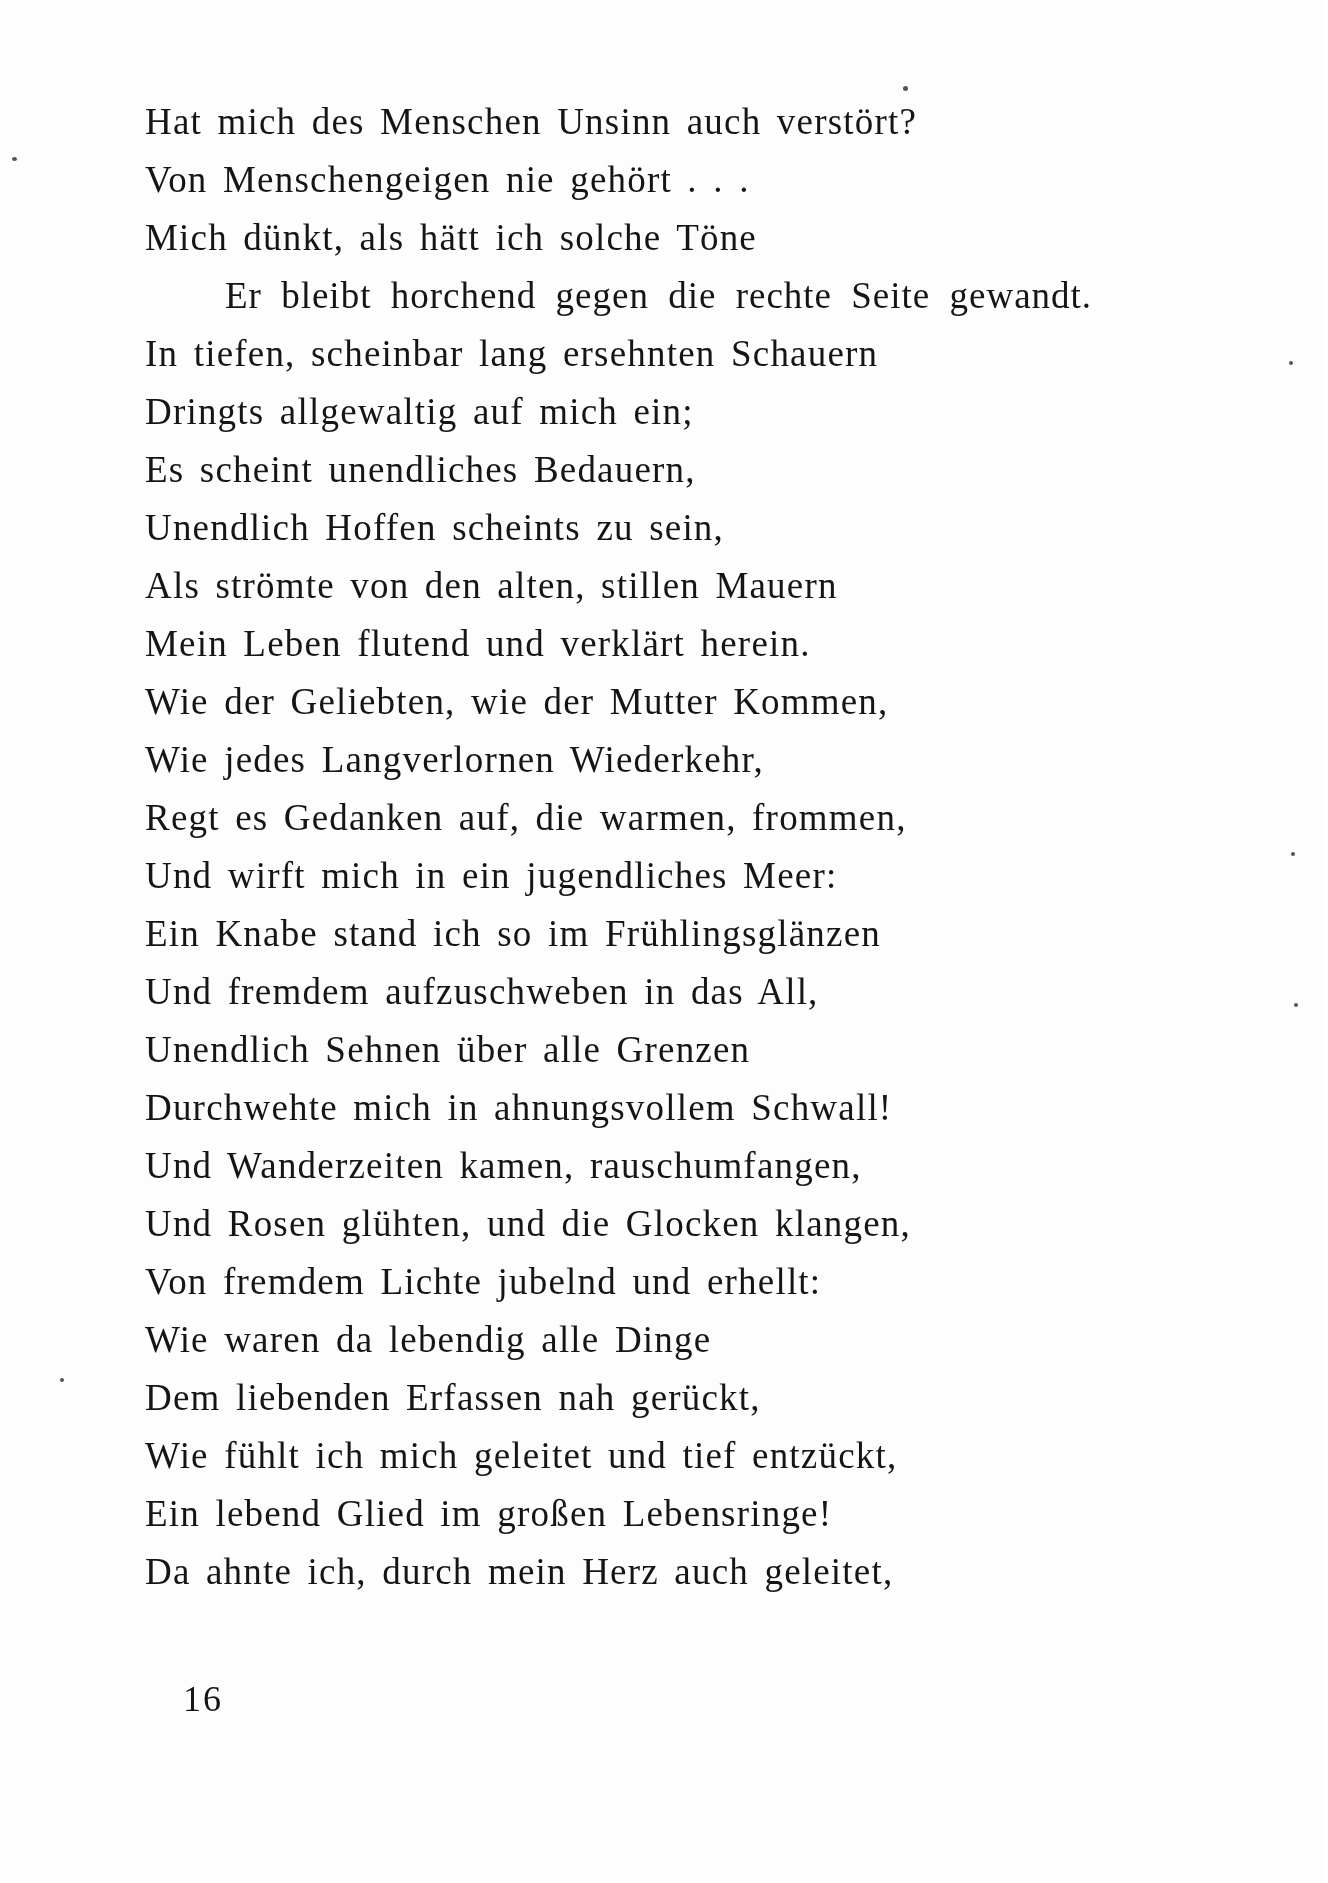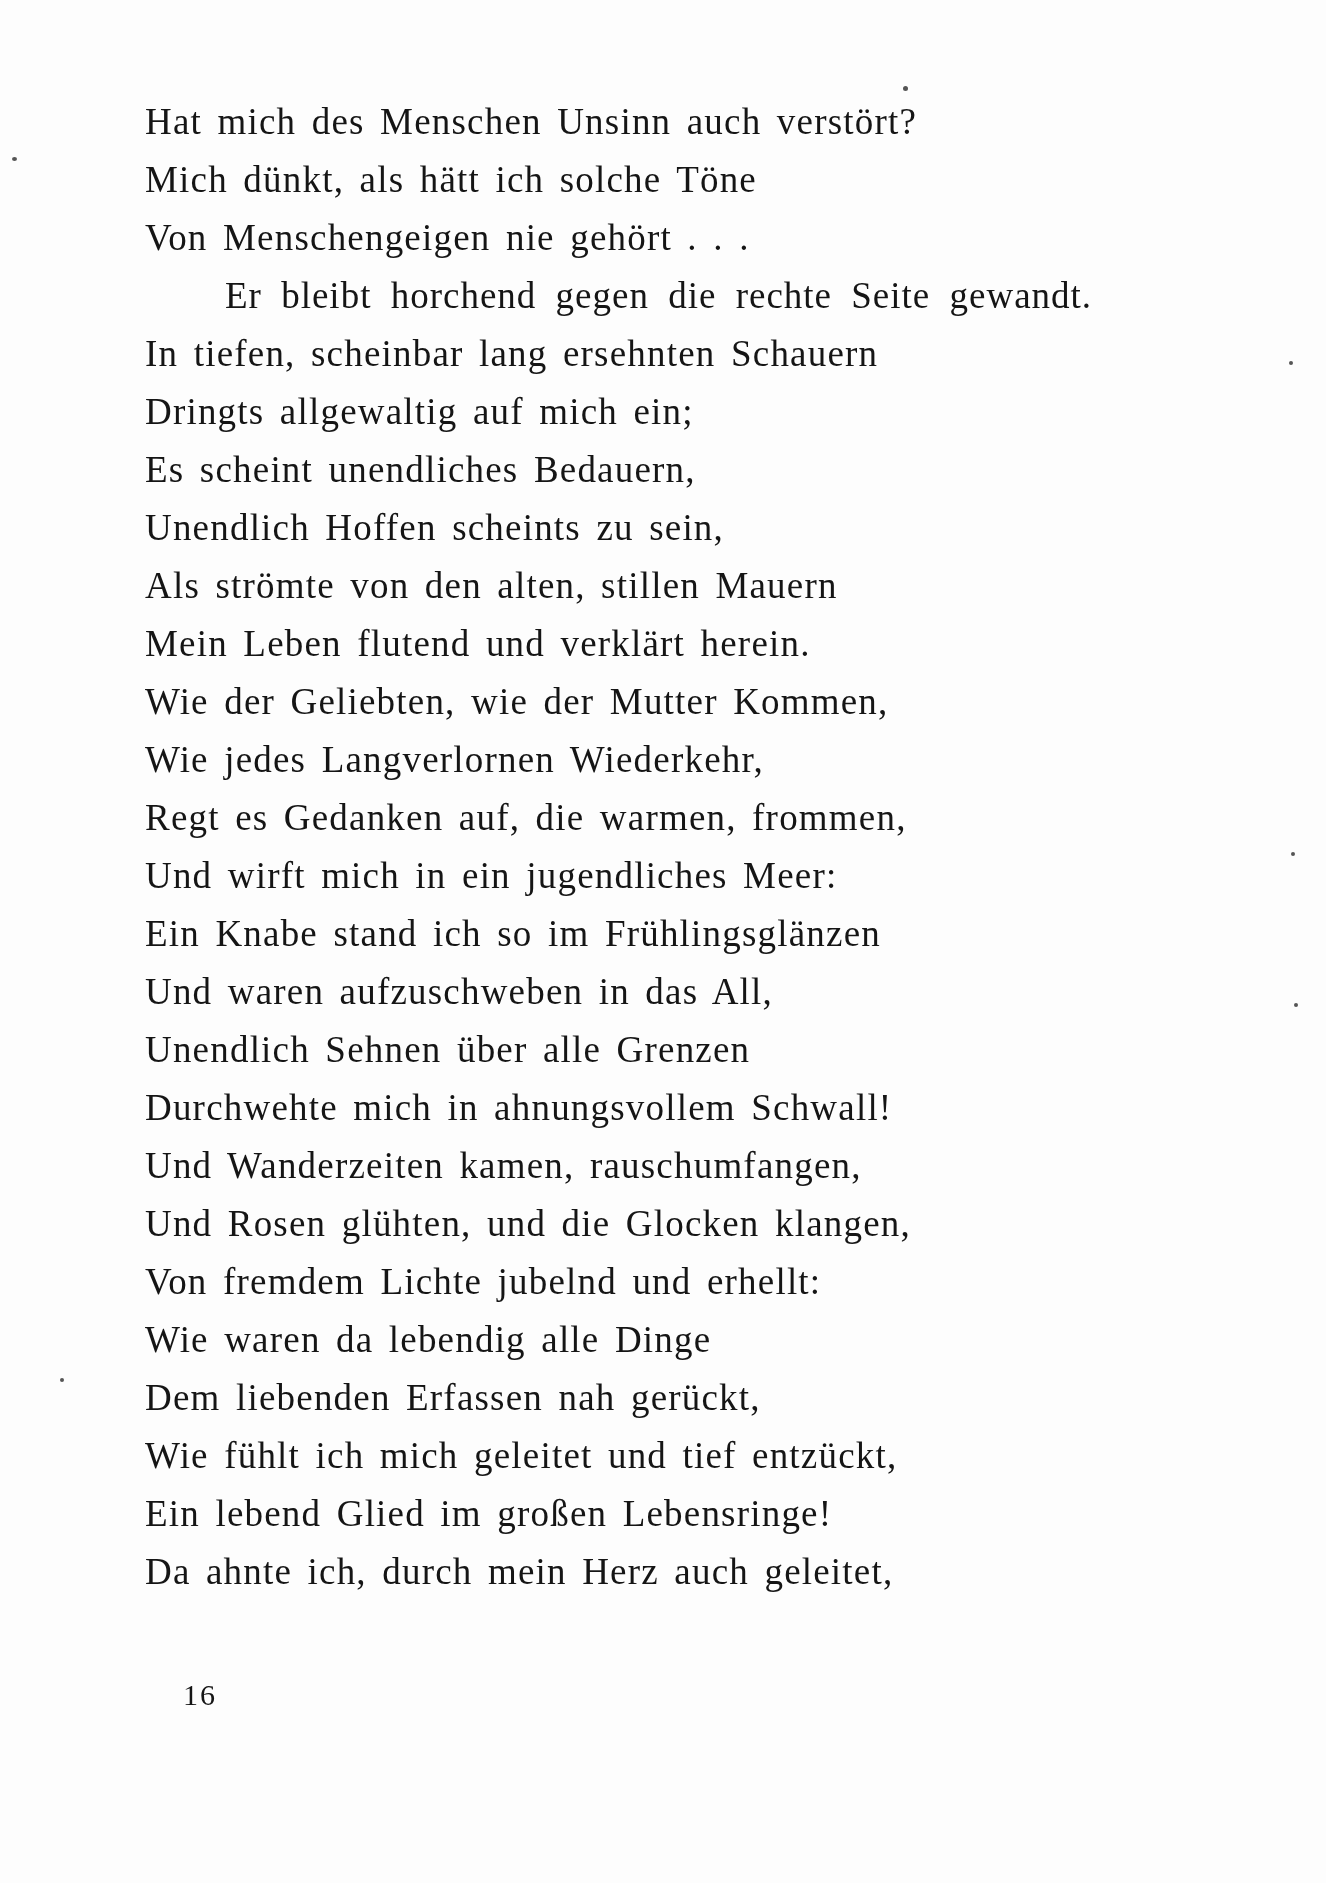--- a/index.html
+++ b/index.html
@@ -32,52 +32,52 @@
   }
   .line.italic {
     margin-left: 80px;
     letter-spacing: 1px;
     word-spacing: 9px;
   }
   .pagenum {
     position: absolute;
     left: 183px;
     top: 1678px;
-    font-size: 30px;
+    font-size: 36px;
     letter-spacing: 2px;
     font-variant-numeric: oldstyle-nums;
   }
   .speck {
     position: absolute;
     background: #2a2a2a;
     border-radius: 50%;
     opacity: 0.8;
   }
 </style>
 </head>
 <body>
 
 <div class="page">
   <div class="poem" id="poem">
       <div class="line">Hat mich des Menschen Unsinn auch verstört?</div>
+      <div class="line">Von Menschengeigen nie gehört . . .</div>
       <div class="line">Mich dünkt, als hätt ich solche Töne</div>
-      <div class="line">Von Menschengeigen nie gehört . . .</div>
       <div class="line italic">Er bleibt horchend gegen die rechte Seite gewandt.</div>
       <div class="line">In tiefen, scheinbar lang ersehnten Schauern</div>
       <div class="line">Dringts allgewaltig auf mich ein;</div>
       <div class="line">Es scheint unendliches Bedauern,</div>
       <div class="line">Unendlich Hoffen scheints zu sein,</div>
       <div class="line">Als strömte von den alten, stillen Mauern</div>
       <div class="line">Mein Leben flutend und verklärt herein.</div>
       <div class="line">Wie der Geliebten, wie der Mutter Kommen,</div>
       <div class="line">Wie jedes Langverlornen Wiederkehr,</div>
       <div class="line">Regt es Gedanken auf, die warmen, frommen,</div>
       <div class="line">Und wirft mich in ein jugendliches Meer:</div>
       <div class="line">Ein Knabe stand ich so im Frühlingsglänzen</div>
-      <div class="line">Und waren aufzuschweben in das All,</div>
+      <div class="line">Und fremdem aufzuschweben in das All,</div>
       <div class="line">Unendlich Sehnen über alle Grenzen</div>
       <div class="line">Durchwehte mich in ahnungsvollem Schwall!</div>
       <div class="line">Und Wanderzeiten kamen, rauschumfangen,</div>
       <div class="line">Und Rosen glühten, und die Glocken klangen,</div>
       <div class="line">Von fremdem Lichte jubelnd und erhellt:</div>
       <div class="line">Wie waren da lebendig alle Dinge</div>
       <div class="line">Dem liebenden Erfassen nah gerückt,</div>
       <div class="line">Wie fühlt ich mich geleitet und tief entzückt,</div>
       <div class="line">Ein lebend Glied im großen Lebensringe!</div>
       <div class="line">Da ahnte ich, durch mein Herz auch geleitet,</div>

